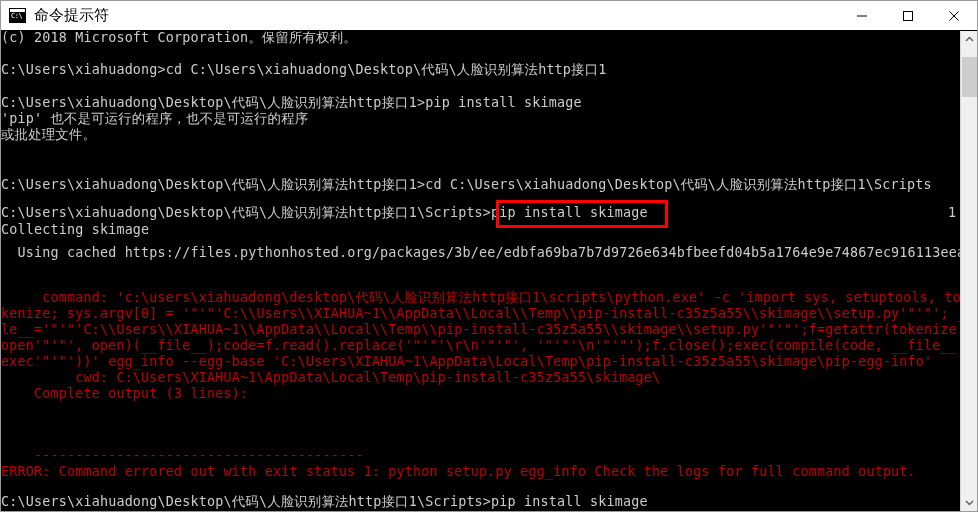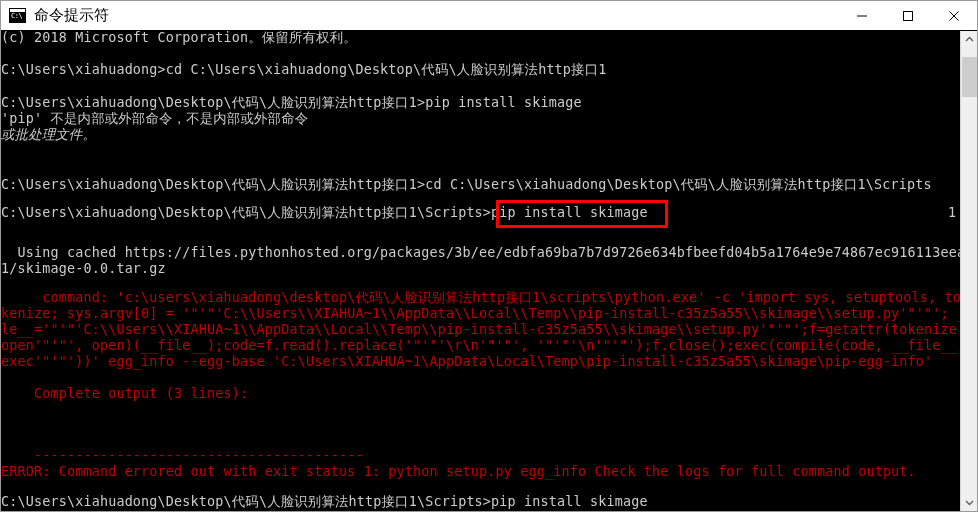--- a/index.html
+++ b/index.html
@@ -153,31 +153,32 @@
     </div>
   </div>
 
   <div class="console-wrap">
 
     <div class="console" id="console">
 
     <div class="line" style="top: -1px;">(c) 2018 Microsoft Corporation。保留所有权利。</div>
         <div class="line" style="top: 31px;">C:\Users\xiahuadong&gt;cd C:\Users\xiahuadong\Desktop\代码\人脸识别算法http接口1</div>
         <div class="line" style="top: 64px; text-align: right;">C:\Users\xiahuadong\Desktop\代码\人脸识别算法http接口1&gt;pip install skimage</div>
-        <div class="line" style="top: 80px;">'pip' 不是内部或外部命令，不是内部或外部命令</div>
-        <div class="line" style="top: 96px; font-style: italic;">或批处理文件。</div>
+        <div class="line" style="top: 80px;">'pip' 也不是可运行的程序，也不是可运行的程序</div>
+        <div class="line" style="top: 96px;">或批处理文件。</div>
         <div class="line" style="top: 146px;">C:\Users\xiahuadong\Desktop\代码\人脸识别算法http接口1&gt;cd C:\Users\xiahuadong\Desktop\代码\人脸识别算法http接口1\Scripts</div>
         <div class="line" style="top: 174px;">C:\Users\xiahuadong\Desktop\代码\人脸识别算法http接口1\Scripts&gt;pip install skimage</div>
+        <div class="line" style="top: 191px;">Collecting skimage</div>
         <div class="line" style="top: 214px;">  Using cached https://files.pythonhosted.org/packages/3b/ee/edbfa69ba7b7d9726e634bfbeefd04b5a1764e9e74867ec916113eeaf4a</div>
-        <div class="line" style="top: 230px;">1/skimage-0.0.tar.gz</div>
         <div class="line red" style="top: 259px;">     command: 'c:\users\xiahuadong\desktop\代码\人脸识别算法http接口1\scripts\python.exe' -c 'import sys, setuptools, to</div>
         <div class="line red" style="top: 275px;">kenize; sys.argv[0] = '"'"'C:\\Users\\XIAHUA~1\\AppData\\Local\\Temp\\pip-install-c35z5a55\\skimage\\setup.py'"'"'; __fi</div>
         <div class="line red" style="top: 291px;">le__='"'"'C:\\Users\\XIAHUA~1\\AppData\\Local\\Temp\\pip-install-c35z5a55\\skimage\\setup.py'"'"';f=getattr(tokenize, '"'"'</div>
         <div class="line red" style="top: 307px;">open'"'"', open)(__file__);code=f.read().replace('"'"'\r\n'"'"', '"'"'\n'"'"');f.close();exec(compile(code, __file__, '"'"'</div>
         <div class="line red" style="top: 323px;">exec'"'"'))' egg_info --egg-base 'C:\Users\XIAHUA~1\AppData\Local\Temp\pip-install-c35z5a55\skimage\pip-egg-info'</div>
+        <div class="line red" style="top: 339px;">         cwd: C:\Users\XIAHUA~1\AppData\Local\Temp\pip-install-c35z5a55\skimage\</div>
         <div class="line red" style="top: 355px;">    Complete output (3 lines):</div>
         <div class="line red" style="top: 417px;">    ----------------------------------------</div>
         <div class="line red" style="top: 433px;">ERROR: Command errored out with exit status 1: python setup.py egg_info Check the logs for full command output.</div>
         <div class="line" style="top: 463px;">C:\Users\xiahuadong\Desktop\代码\人脸识别算法http接口1\Scripts&gt;pip install skimage</div>
         <div class="right-num" style="top: 174px;">1</div>
         <div class="redbox" style="left: 495px; top: 169px; width: 172px; height: 28px; border-color: rgb(255, 0, 0);"></div>
       </div>
 
     <div class="scrollbar">
       <div class="sb-arrow up">

